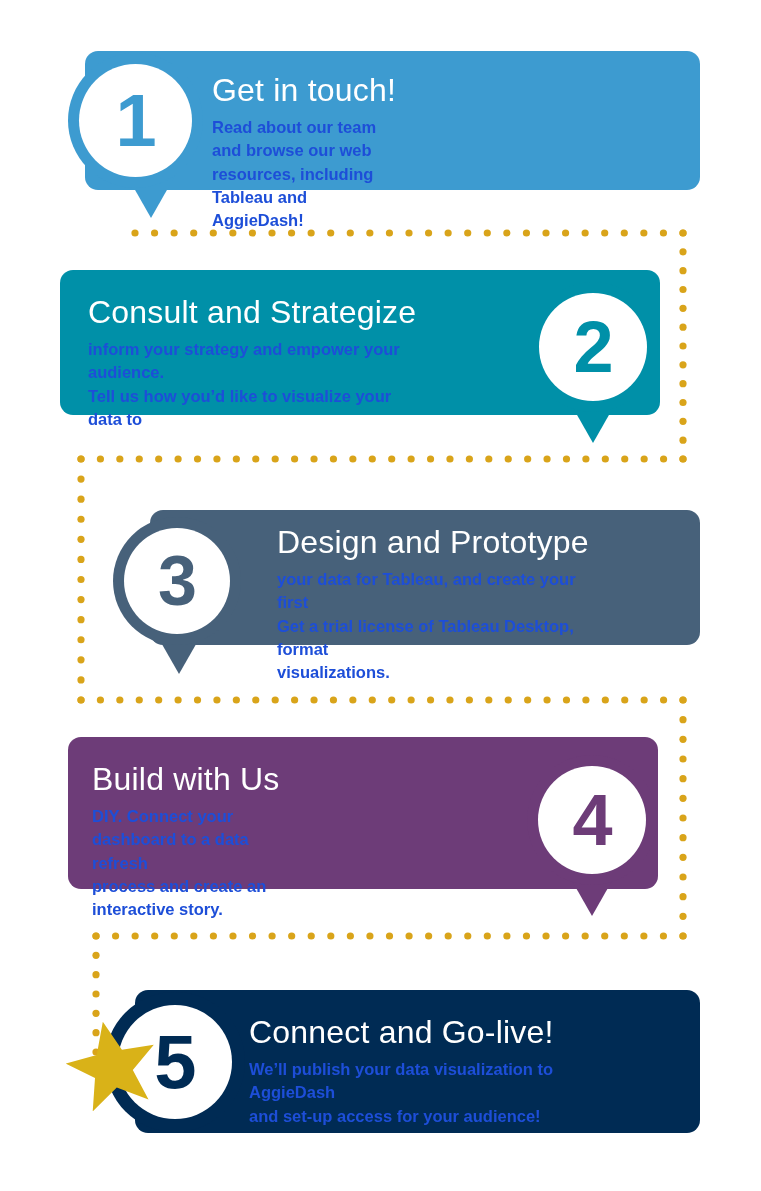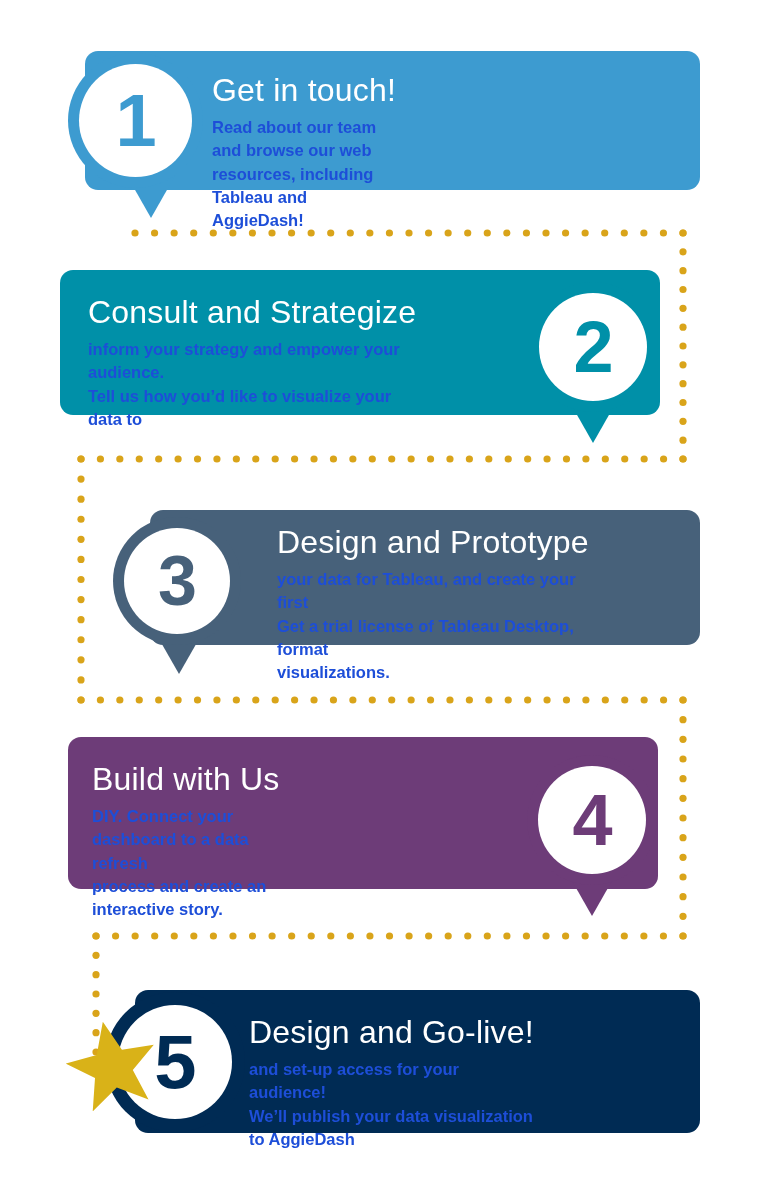--- a/index.html
+++ b/index.html
@@ -371,21 +371,21 @@
     <div class="card"></div>
     <svg class="star" viewBox="0 0 100 100">
       <path d="M50,2 L64,36 L99,38 L71,60 L81,95 L50,75 L19,95 L29,60 L1,38 L36,36 Z" fill="#d9b218" transform="rotate(-12 50 50)"></path>
     </svg>
     <div class="badge">
       <div class="badge-inner">
         <span class="badge-num">5</span>
       </div>
     </div>
     <div class="content">
-      <div class="title">Design and Go-live!</div>
-      <div class="body">
+      <div class="title">Connect and Go-live!</div>
+      <div class="body">
+        <div>We’ll publish your data visualization to AggieDash</div>
         <div>and set-up access for your audience!</div>
-        <div>We’ll publish your data visualization to AggieDash</div>
       </div>
     </div>
   </div>
 
 </div>
 
 </body></html>

